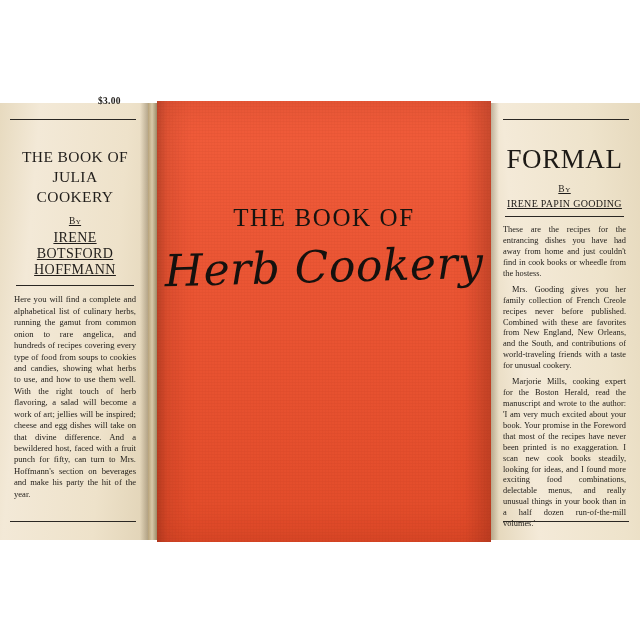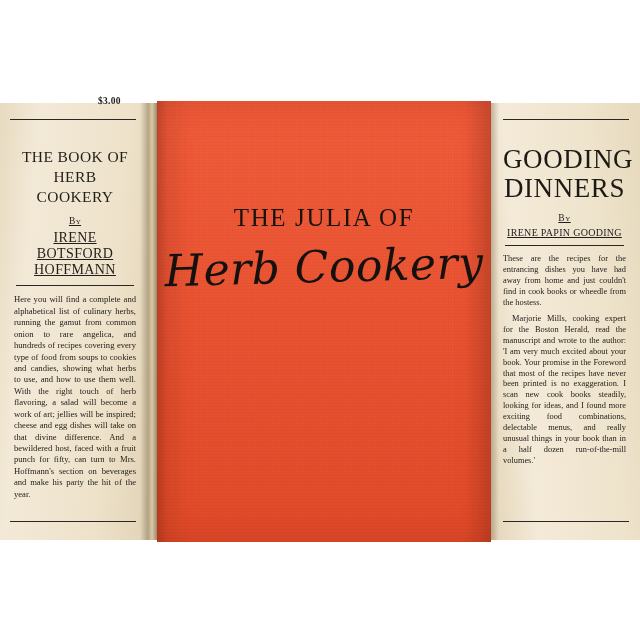--- a/index.html
+++ b/index.html
@@ -258,54 +258,54 @@
 
   <div class="top-white"></div>
   <div class="bottom-white"></div>
 
   <div class="jacket">
 
     <div class="flap-left">
       <div class="inner-rule-top"></div>
       <div class="inner-rule-bottom"></div>
 
-      <h2 class="flap-title">THE BOOK OF HERB COOKERY</h2>
+      <h2 class="flap-title">THE BOOK OF JULIA COOKERY</h2>
       <div class="flap-by smallcaps">By</div>
       <div class="flap-author smallcaps">IRENE BOTSFORD HOFFMANN</div>
       <div class="flap-rule"></div>
 
       <div class="flap-body">
         <p class="first">Here you will find a complete and alphabetical list of culinary herbs, running the gamut from common onion to rare angelica, and hundreds of recipes covering every type of food from soups to cookies and candies, showing what herbs to use, and how to use them well. With the right touch of herb flavoring, a salad will become a work of art; jellies will be inspired; cheese and egg dishes will take on that divine difference. And a bewildered host, faced with a fruit punch for fifty, can turn to Mrs. Hoffmann's section on beverages and make his party the hit of the year.</p>
       </div>
 
       <div class="edge-shadow"></div>
     </div>
 
     <div class="hinge"></div>
 
     <div class="front-board">
       <div class="board-texture"></div>
-      <div class="front-title">THE JULIA OF</div>
+      <div class="front-title">THE BOOK OF</div>
       <div class="front-script">Herb Cookery</div>
     </div>
 
     <div class="flap-right">
       <div class="inner-rule-top"></div>
       <div class="inner-rule-bottom"></div>
 
       <h2 class="rflap-title">
-        <span>GOODING</span><br>
-        <span>DINNERS</span>
+        <span>FORMAL</span><br>
       </h2>
       <div class="rflap-by smallcaps">By</div>
       <div class="rflap-author smallcaps">IRENE PAPIN GOODING</div>
       <div class="flap-rule"></div>
 
       <div class="rflap-body">
         <p class="first">These are the recipes for the entrancing dishes you have had away from home and just couldn't find in cook books or wheedle from the hostess.</p>
+        <p>Mrs. Gooding gives you her family collection of French Creole recipes never before published. Combined with these are favorites from New England, New Orleans, and the South, and contributions of world-traveling friends with a taste for unusual cookery.</p>
         <p>Marjorie Mills, cooking expert for the Boston Herald, read the manuscript and wrote to the author: 'I am very much excited about your book. Your promise in the Foreword that most of the recipes have never been printed is no exaggeration. I scan new cook books steadily, looking for ideas, and I found more exciting food combinations, delectable menus, and really unusual things in your book than in a half dozen run-of-the-mill volumes.'</p>
       </div>
 
       <div class="edge-shadow"></div>
     </div>
 
   </div>
 
   <div class="price-tag">$3.00</div>
 

